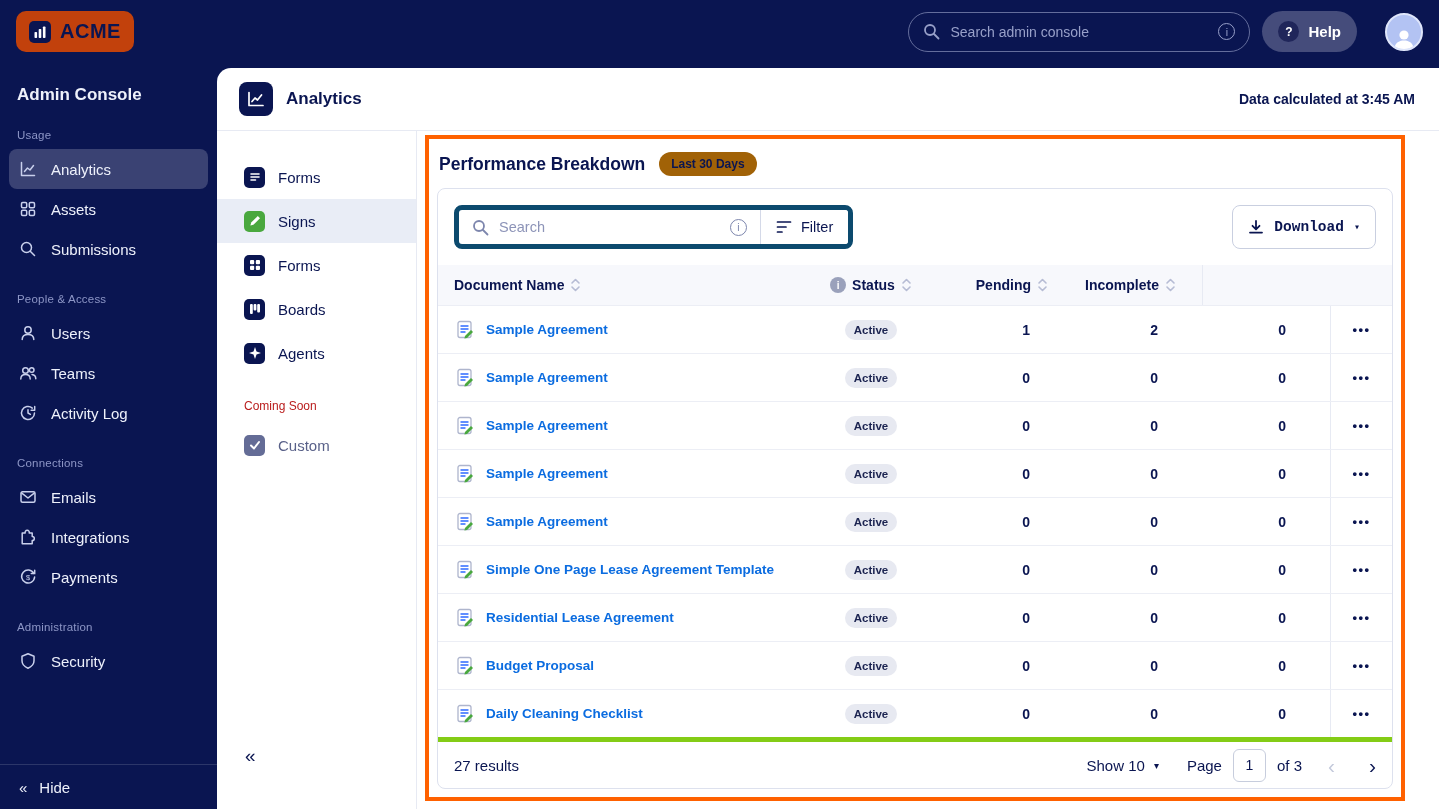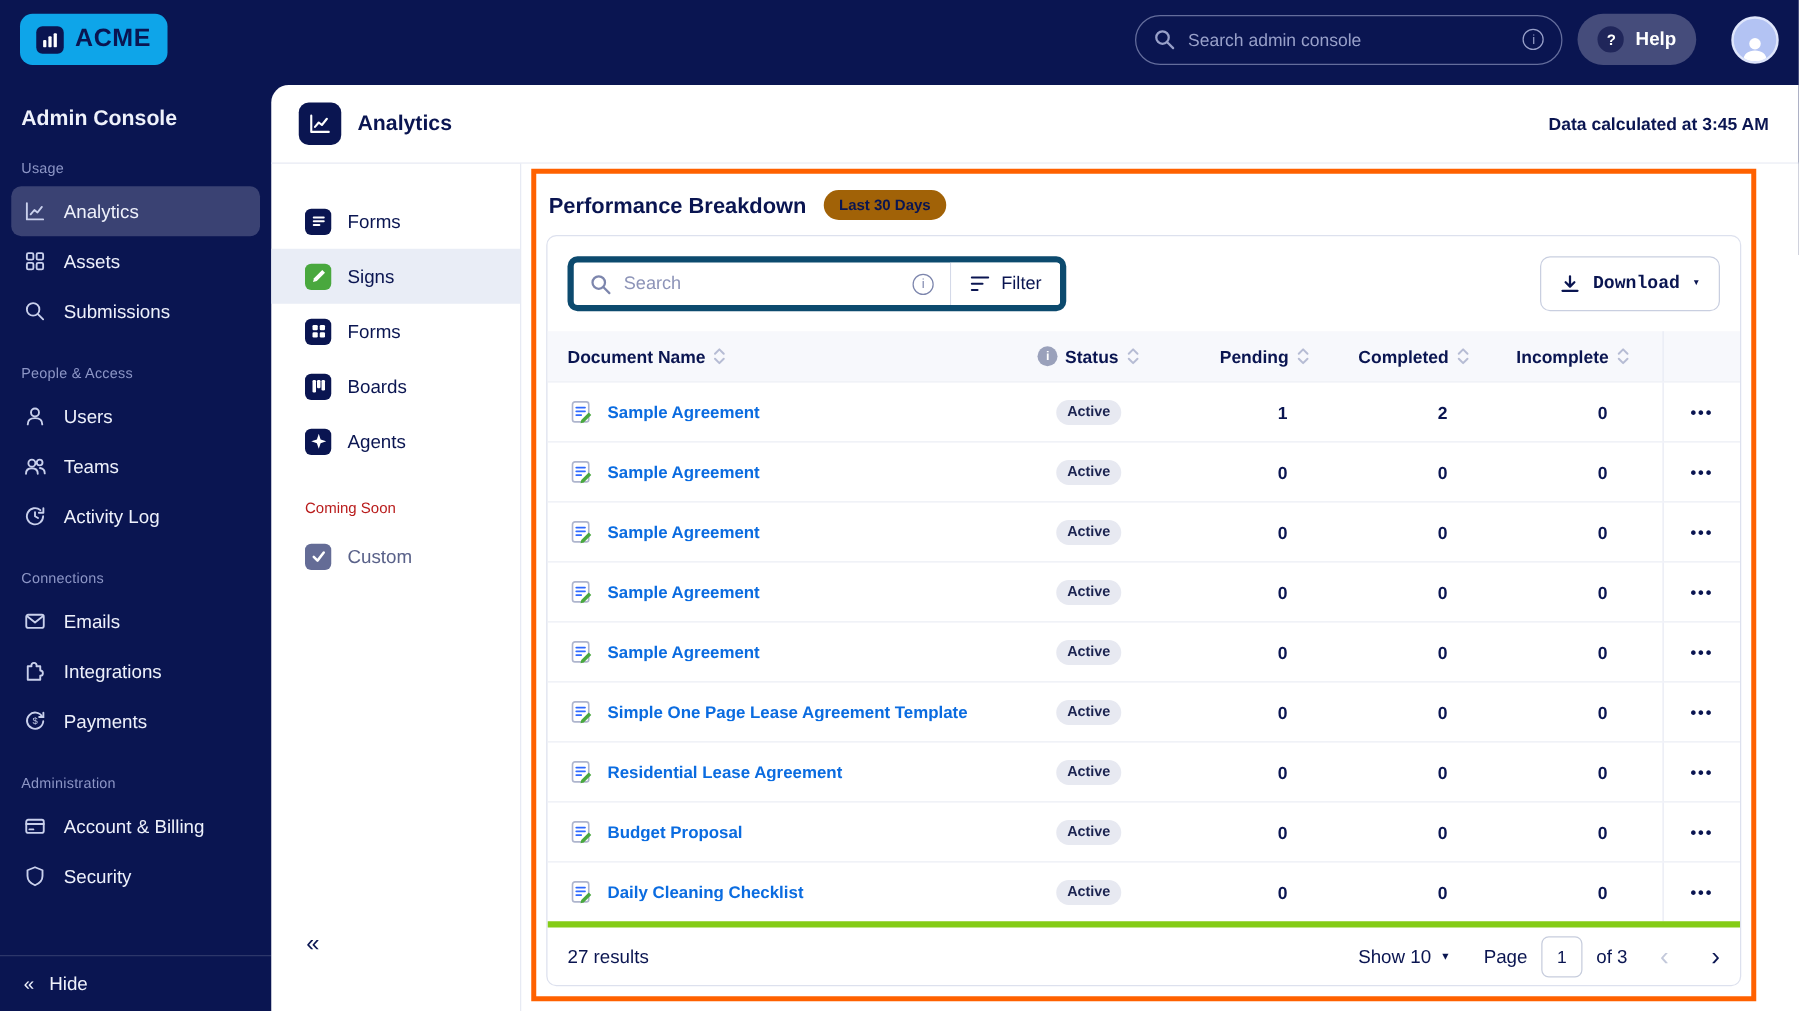--- a/index.html
+++ b/index.html
@@ -5,21 +5,21 @@
   * { margin:0; padding:0; box-sizing:border-box; }
   html,body { width:1439px; height:809px; }
   body {
     background:#0a1551;
     font-family:"Liberation Sans", sans-serif;
     position:relative; overflow:hidden;
     color:#0a1551;
   }
   
   .topbar { height:63px; display:flex; align-items:center; padding:0 16px; }
-  .logo { background:#0ea5e9; border-radius:10px; height:41px; padding:0 13px; display:flex; align-items:center; gap:9px; cursor:pointer; }
+  .logo { background:#c2410c; border-radius:10px; height:41px; padding:0 13px; display:flex; align-items:center; gap:9px; cursor:pointer; }
   .logo-mark { width:22px; height:22px; background:#0a1551; border-radius:5px; display:flex; align-items:center; justify-content:center; }
   .logo-text { font-size:20px; font-weight:bold; color:#0a1551; letter-spacing:.5px; }
   .tb-spacer { flex:1; }
   .tb-search { width:342px; height:40px; border:1px solid #646d9c; border-radius:20px; display:flex; align-items:center; gap:10px; padding:0 14px; margin-right:12px; color:#98a0c9; }
   .tb-search input { flex:1; background:transparent; border:0; outline:0; font-size:14px; color:#fff; font-family:inherit; min-width:0; }
   .tb-search input::placeholder { color:#98a0c9; }
   .info-i { width:17px; height:17px; border-radius:50%; border:1.5px solid currentColor; display:flex; align-items:center; justify-content:center; font-size:10.5px; flex:none; cursor:pointer; }
   .help-btn { height:41px; border-radius:21px; background:#454c7b; color:#fff; display:flex; align-items:center; gap:9px; padding:0 16px; font-size:15px; font-weight:bold; margin-right:28px; cursor:pointer; }
   .help-q { width:21px; height:21px; border-radius:50%; background:#20265a; display:flex; align-items:center; justify-content:center; font-size:12px; font-weight:bold; }
   .avatar { width:38px; height:38px; border-radius:50%; background:#b3c3f3; border:2px solid #dfe6fb; display:flex; align-items:flex-end; justify-content:center; overflow:hidden; cursor:pointer; }
@@ -219,30 +219,20 @@
         <svg width="18" height="18" viewBox="0 0 18 18" fill="none" stroke="currentColor" stroke-width="1.5" stroke-linecap="round">
           <path d="M14.8 5.4 a6.5 6.5 0 1 0 .8 3.6"></path>
           <path d="M15.7 2.2 v3.4 h-3.4"></path>
           <text x="9" y="11.6" font-size="7.5" text-anchor="middle" fill="currentColor" stroke="none">$</text>
         </svg>
       </span>
     <span>Payments</span>
   </div>
 
   <div class="sb-section">Administration</div>
-  <div class="sb-item">
-    <span class="icn">
-        <svg width="18" height="18" viewBox="0 0 18 18" fill="none" stroke="currentColor" stroke-width="1.5" stroke-linecap="round">
-          <rect x="2" y="3.8" width="14" height="10.5" rx="1.5"></rect>
-          <path d="M2 7.2 H16"></path>
-          <path d="M4.5 11.5 h3.2"></path>
-        </svg>
-      </span>
-    <span>Account &amp; Billing</span>
-  </div>
   <div class="sb-item">
     <span class="icn">
         <svg width="18" height="18" viewBox="0 0 18 18" fill="none" stroke="currentColor" stroke-width="1.5" stroke-linejoin="round">
           <path d="M9 1.8 L15 4.2 V8.8 c0 3.8-2.6 6-6 7.4 C5.6 14.8 3 12.6 3 8.8 V4.2 Z"></path>
         </svg>
       </span>
     <span>Security</span>
   </div>
 
   <div class="sb-bottom">
@@ -390,29 +380,20 @@
             <div class="th th-num">
               <span>Pending</span>
               <span>
                   <svg width="11" height="16" viewBox="0 0 11 16" fill="none" stroke="#b6bcd4" stroke-width="1.6" stroke-linecap="round" stroke-linejoin="round">
                     <path d="M2 6 L5.5 2.5 L9 6"></path>
                     <path d="M2 10 L5.5 13.5 L9 10"></path>
                   </svg>
                 </span>
             </div>
             <div class="th th-num">
-              <span>Completed</span>
-              <span>
-                  <svg width="11" height="16" viewBox="0 0 11 16" fill="none" stroke="#b6bcd4" stroke-width="1.6" stroke-linecap="round" stroke-linejoin="round">
-                    <path d="M2 6 L5.5 2.5 L9 6"></path>
-                    <path d="M2 10 L5.5 13.5 L9 10"></path>
-                  </svg>
-                </span>
-            </div>
-            <div class="th th-num">
               <span>Incomplete</span>
               <span>
                   <svg width="11" height="16" viewBox="0 0 11 16" fill="none" stroke="#b6bcd4" stroke-width="1.6" stroke-linecap="round" stroke-linejoin="round">
                     <path d="M2 6 L5.5 2.5 L9 6"></path>
                     <path d="M2 10 L5.5 13.5 L9 10"></path>
                   </svg>
                 </span>
             </div>
             <div class="th th-actions"></div>
           </div>

